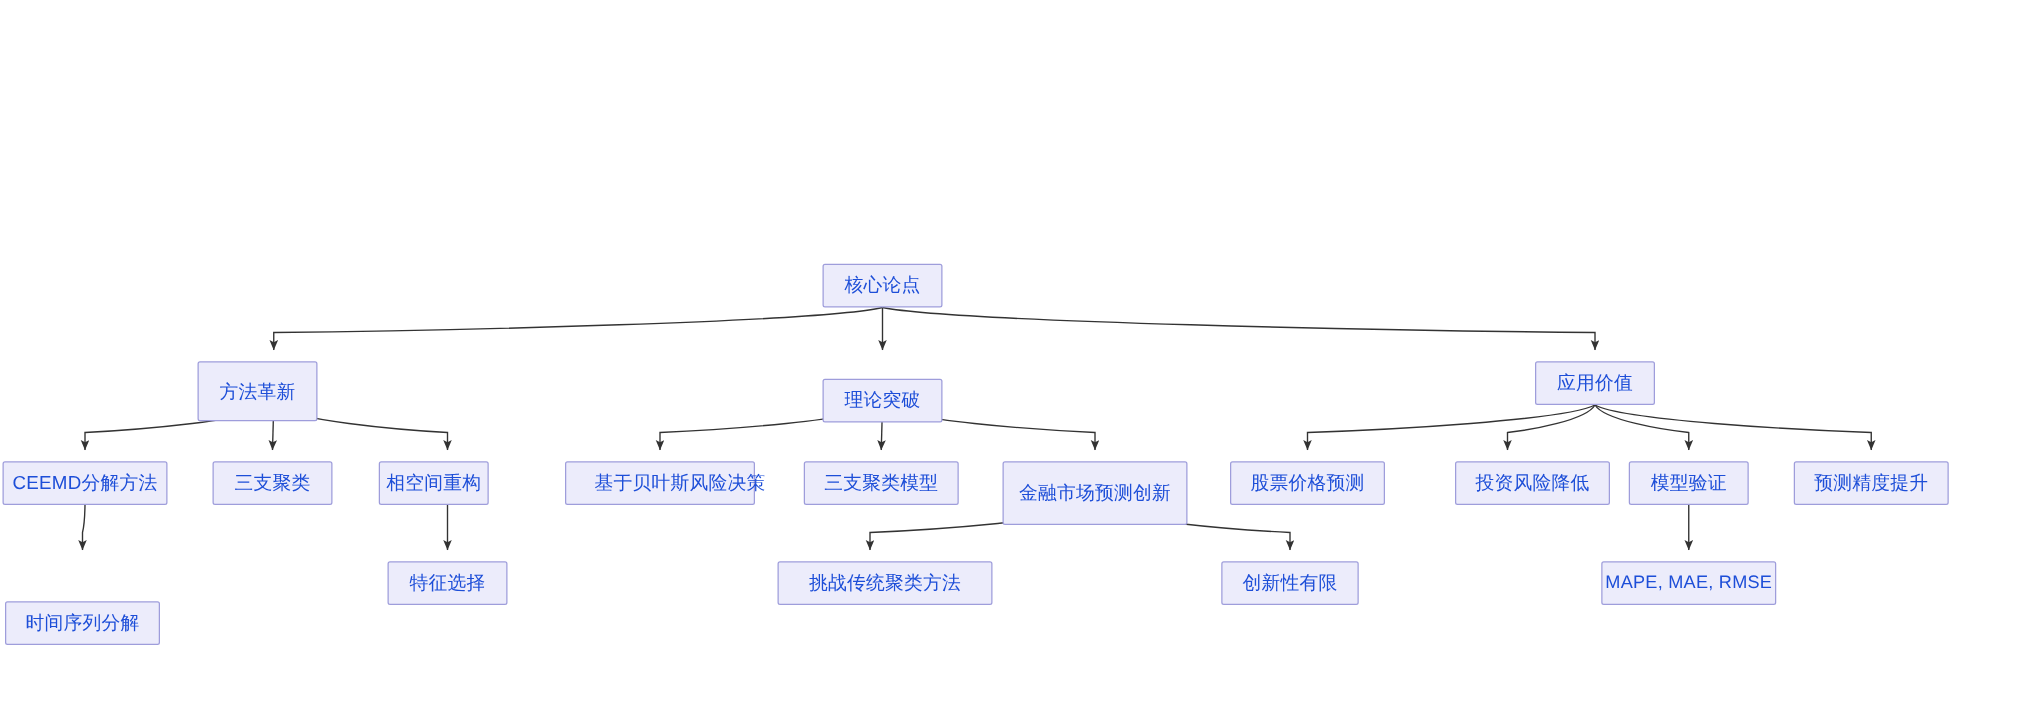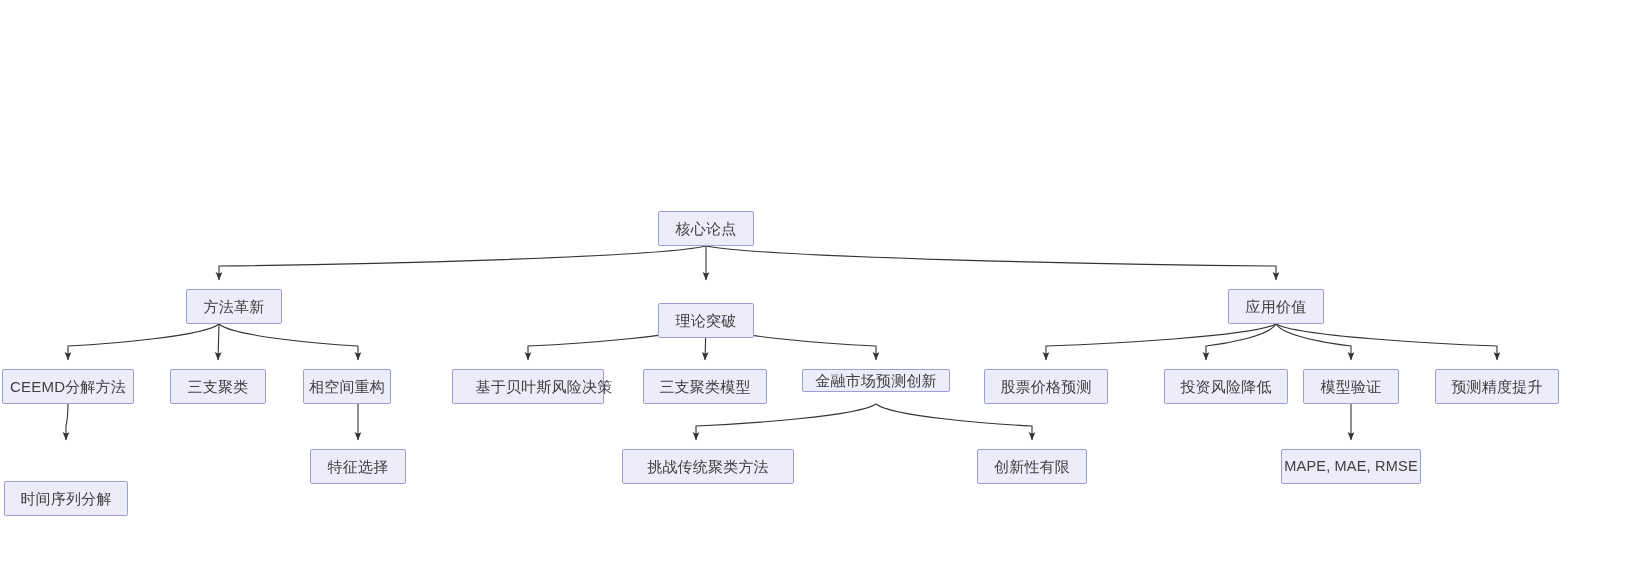--- a/index.html
+++ b/index.html
@@ -27,21 +27,21 @@
   }
   .node {
     position: absolute;
     box-sizing: border-box;
     background: #ececfb;
     border: 1px solid #9e9ddb;
     border-radius: 2px;
     display: flex;
     align-items: center;
     justify-content: center;
-    color: #404040;
+    color: #1d4ed8;
     font-size: 15px;
     line-height: 1;
     letter-spacing: 0.2px;
     white-space: nowrap;
     user-select: none;
   }
   .node-label {
     display: block;
     padding: 0 2px;
   }
@@ -77,21 +77,21 @@
         <path d="M358,404 L358,440" fill="none" stroke="#333333" stroke-width="1.1" marker-end="url(#arrowhead)"></path>
         <path d="M876,404 C858,416.24 746.4,423.8 696,426 L696,440" fill="none" stroke="#333333" stroke-width="1.1" marker-end="url(#arrowhead)"></path>
         <path d="M876,404 C891.6,416.24 988.3199999999999,423.8 1032,426 L1032,440" fill="none" stroke="#333333" stroke-width="1.1" marker-end="url(#arrowhead)"></path>
         <path d="M1351,404 L1351,440" fill="none" stroke="#333333" stroke-width="1.1" marker-end="url(#arrowhead)"></path>
       </g>
   </svg>
   <div id="node-layer">
       <div class="node" style="left: 658px; top: 211px; width: 96px; height: 35px;">
         <span class="node-label">核心论点</span>
       </div>
-      <div class="node" style="left: 186px; top: 289px; width: 96px; height: 35px;">
+      <div class="node" style="left: 158px; top: 289px; width: 96px; height: 48px;">
         <span class="node-label">方法革新</span>
       </div>
       <div class="node" style="left: 658px; top: 303px; width: 96px; height: 35px;">
         <span class="node-label">理论突破</span>
       </div>
       <div class="node" style="left: 1228px; top: 289px; width: 96px; height: 35px;">
         <span class="node-label">应用价值</span>
       </div>
       <div class="node" style="left: 2px; top: 369px; width: 132px; height: 35px;">
         <span class="node-label">CEEMD分解方法</span>
@@ -101,21 +101,21 @@
       </div>
       <div class="node" style="left: 303px; top: 369px; width: 88px; height: 35px;">
         <span class="node-label">相空间重构</span>
       </div>
       <div class="node" style="left: 452px; top: 369px; width: 152px; height: 35px; padding-left: 32px;">
         <span class="node-label">基于贝叶斯风险决策</span>
       </div>
       <div class="node" style="left: 643px; top: 369px; width: 124px; height: 35px;">
         <span class="node-label">三支聚类模型</span>
       </div>
-      <div class="node" style="left: 802px; top: 369px; width: 148px; height: 23px;">
+      <div class="node" style="left: 802px; top: 369px; width: 148px; height: 51px;">
         <span class="node-label">金融市场预测创新</span>
       </div>
       <div class="node" style="left: 984px; top: 369px; width: 124px; height: 35px;">
         <span class="node-label">股票价格预测</span>
       </div>
       <div class="node" style="left: 1144px; top: 369px; width: 124px; height: 35px; margin-left: 20px;">
         <span class="node-label">投资风险降低</span>
       </div>
       <div class="node" style="left: 1303px; top: 369px; width: 96px; height: 35px;">
         <span class="node-label">模型验证</span>

